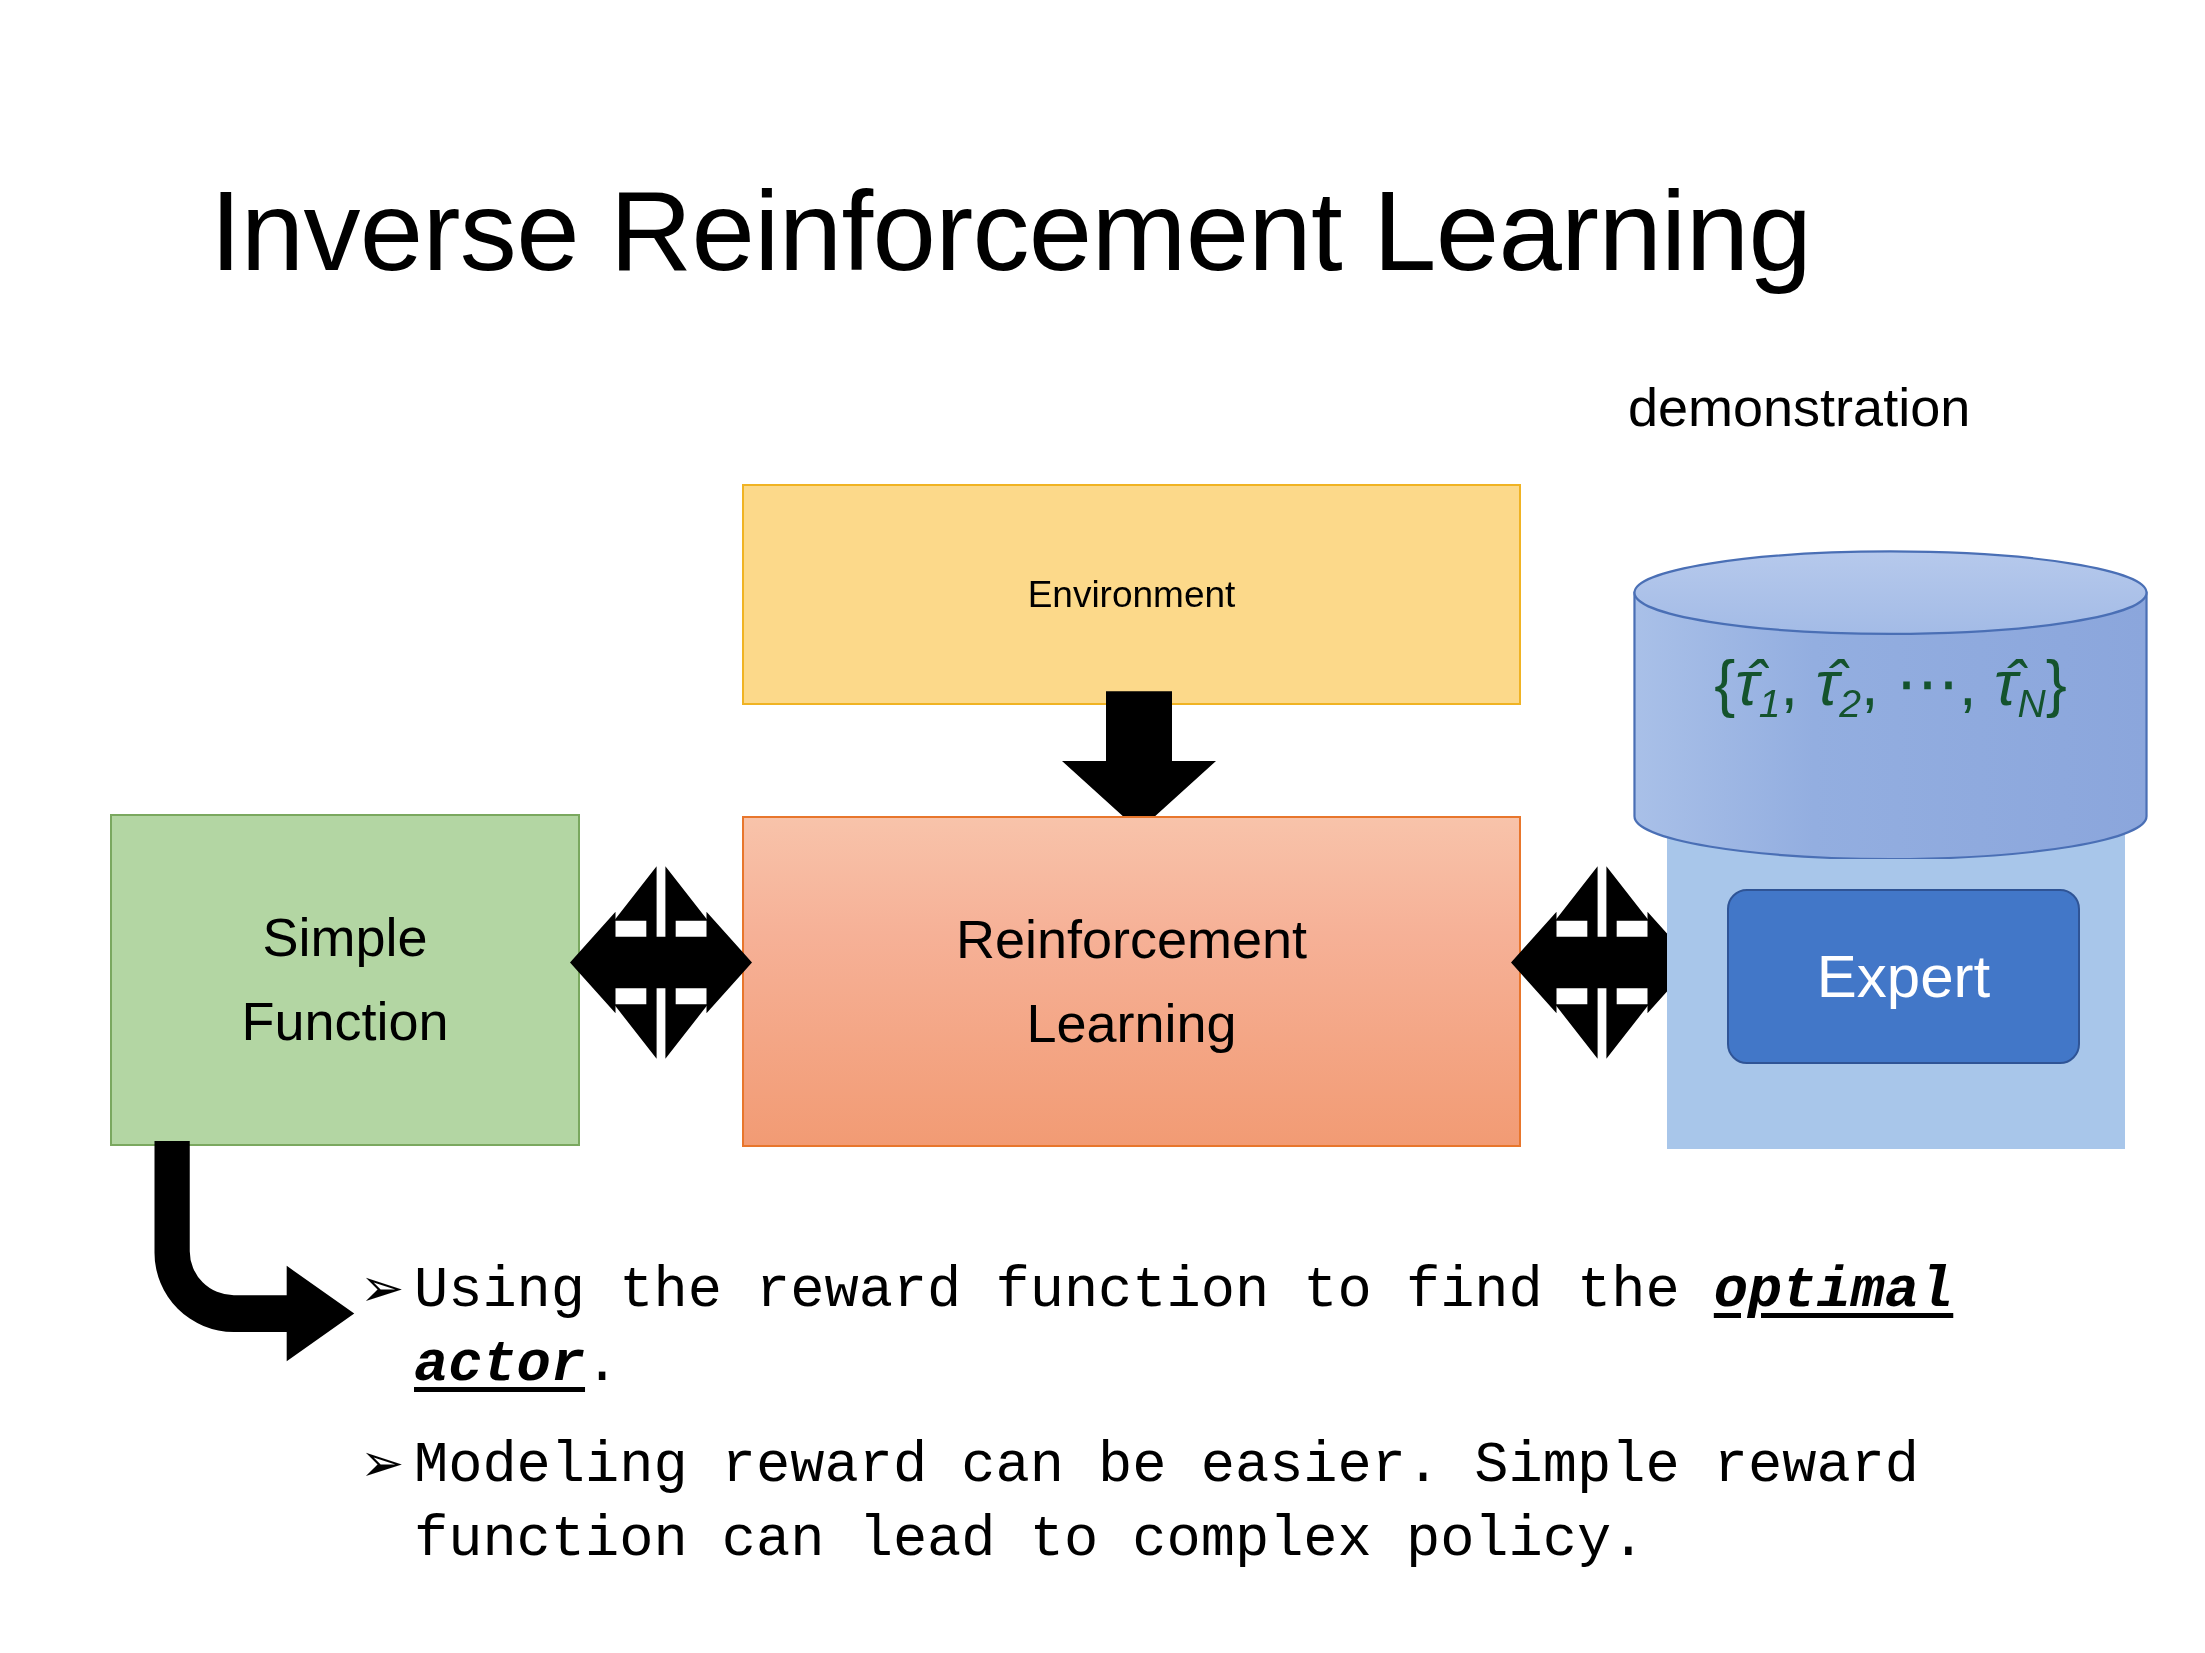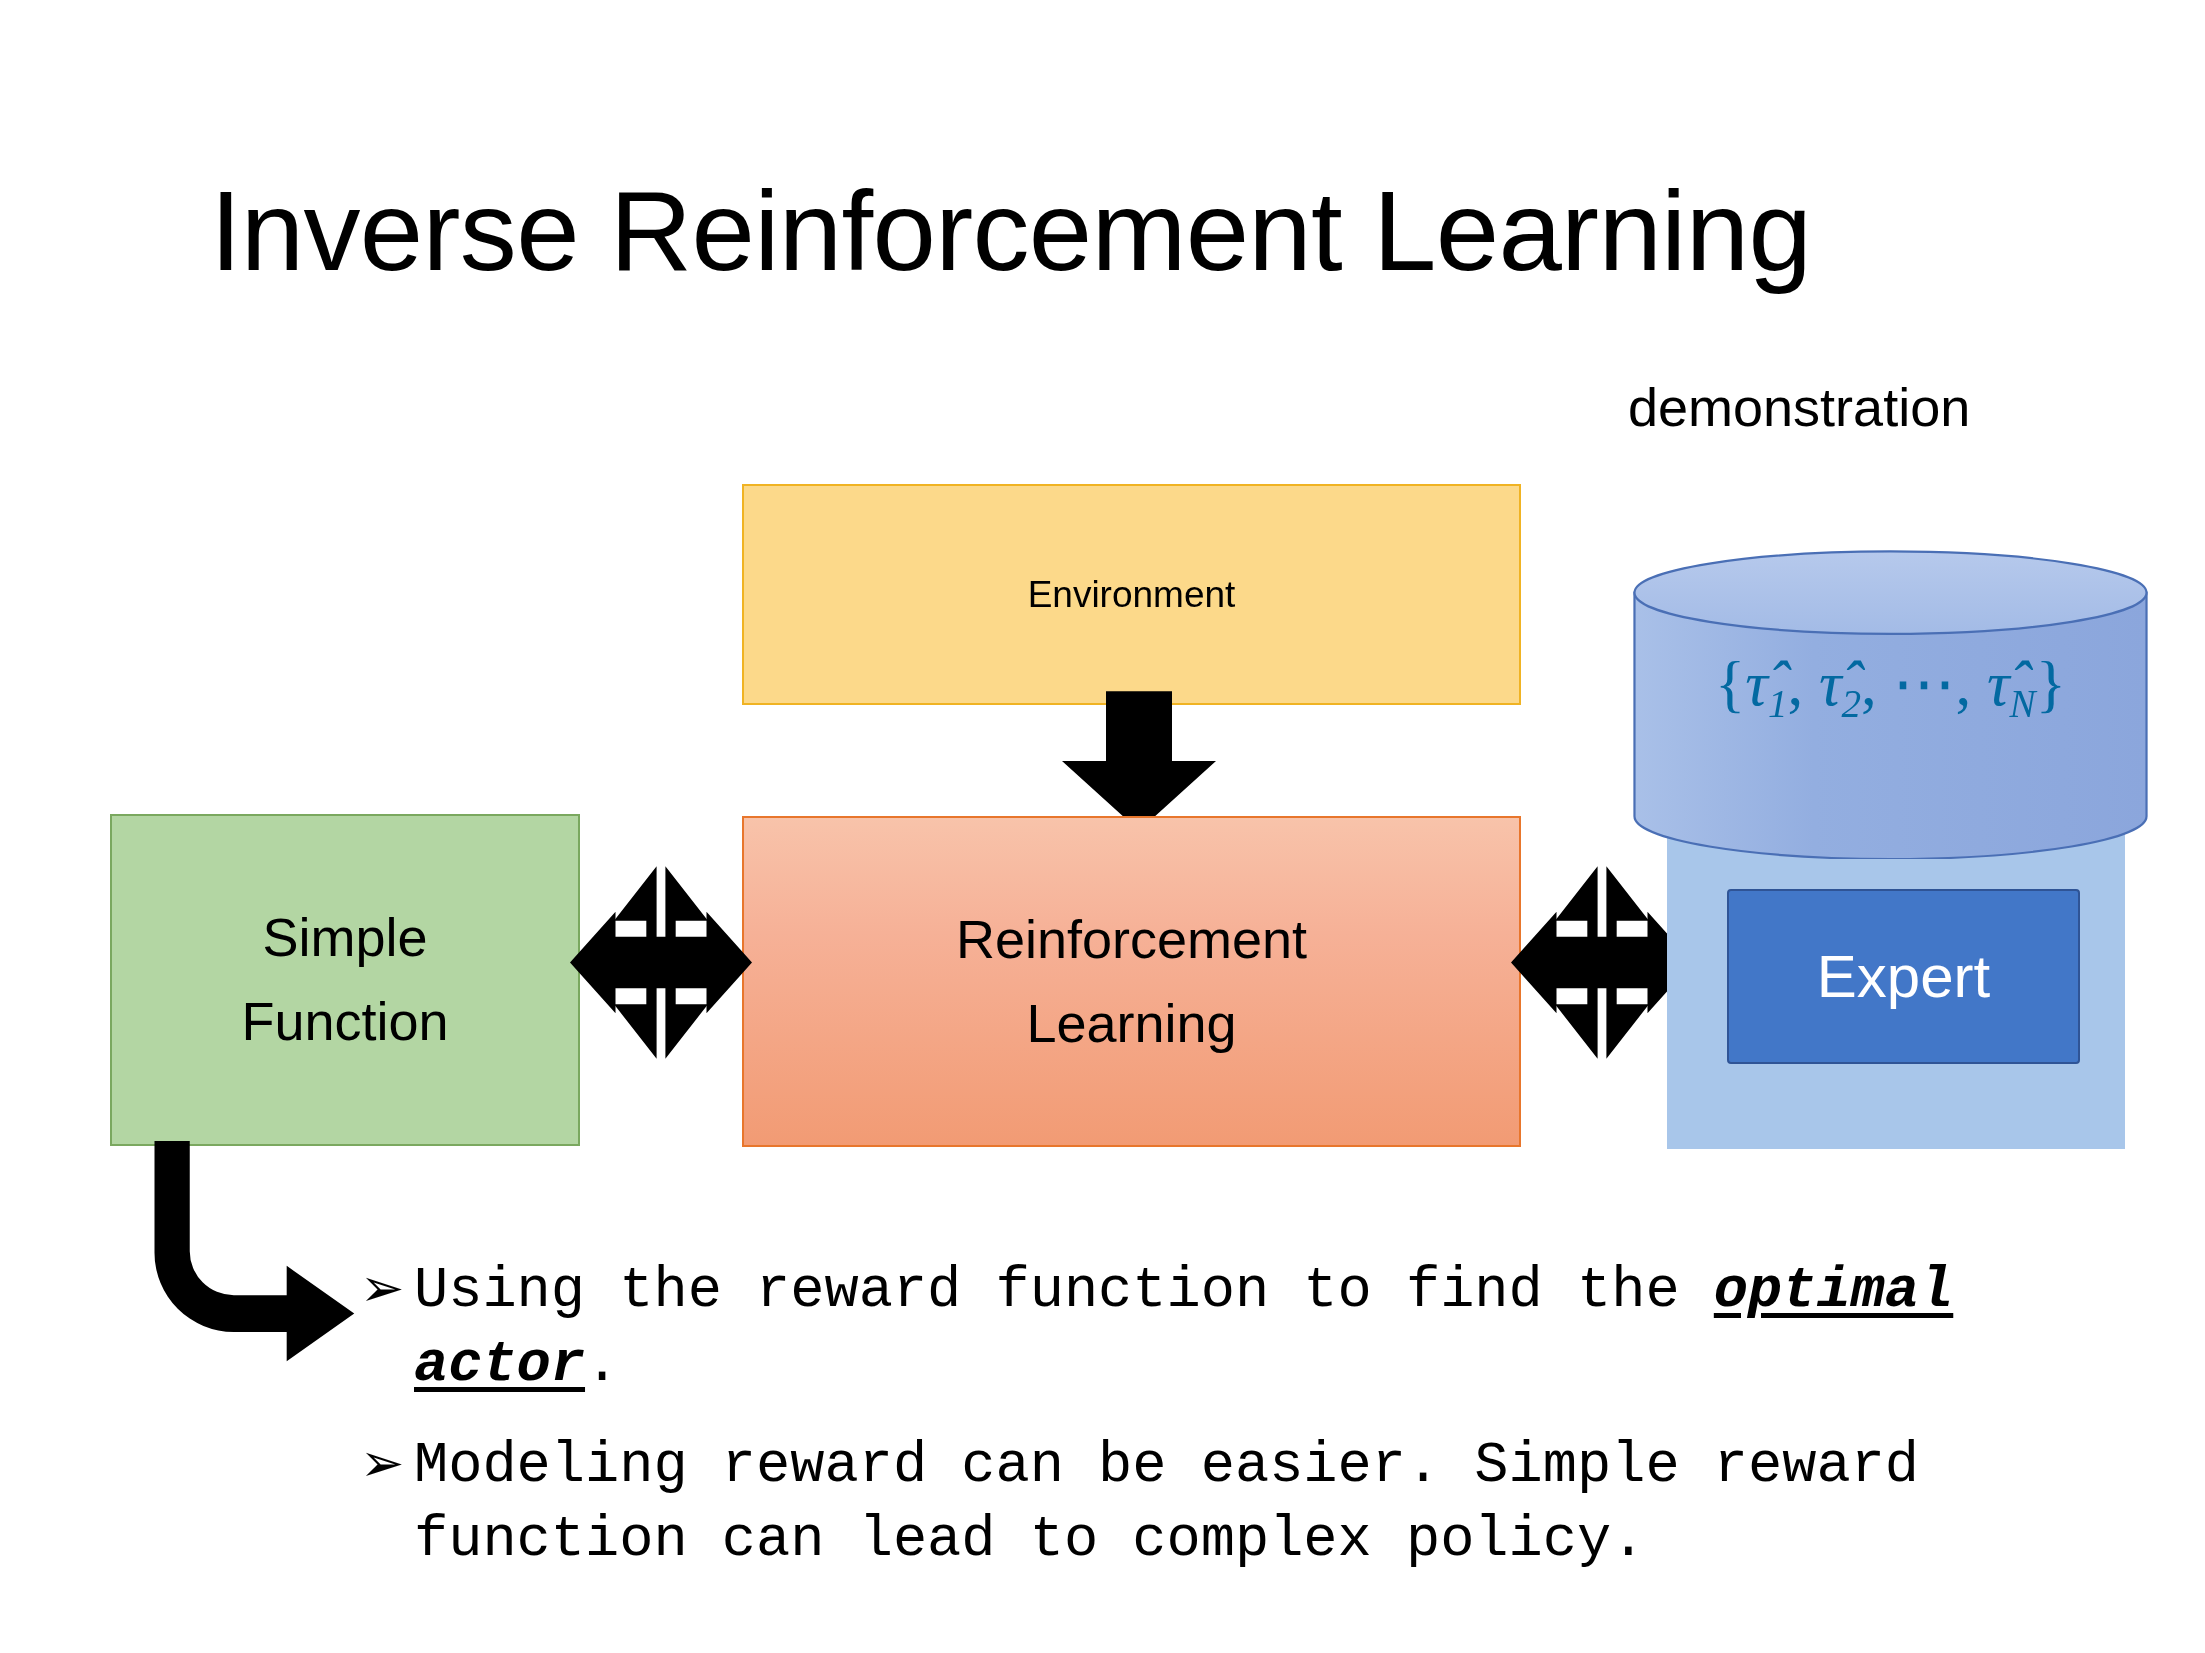--- a/index.html
+++ b/index.html
@@ -104,21 +104,21 @@
   }
 
   #expert-box {
     position: absolute;
     left: 1727px;
     top: 889px;
     width: 349px;
     height: 171px;
     background: #4277C8;
     border: 2.9px solid #2F5496;
-    border-radius: 4px;
+    border-radius: 20px;
     display: flex;
     align-items: center;
     justify-content: center;
     color: #ffffff;
     font-size: 60px;
   }
 
   #trajectory-cylinder {
     position: absolute;
     left: 1633px;
@@ -126,24 +126,24 @@
     width: 515px;
     height: 309px;
   }
 
   #trajectory-formula {
     position: absolute;
     left: 1633px;
     top: 647px;
     width: 515px;
     text-align: center;
-    font-family: Liberation Serif, serif;
+    font-family: Liberation Sans, sans-serif;
     font-size: 63px;
     font-style: italic;
-    color: #0369a1;
+    color: #14532d;
     white-space: nowrap;
   }
   #trajectory-formula .sub {
     font-size: 0.62em;
     font-style: italic;
     vertical-align: -0.30em;
   }
   #trajectory-formula .brace,
   #trajectory-formula .punct {
     font-style: normal;

